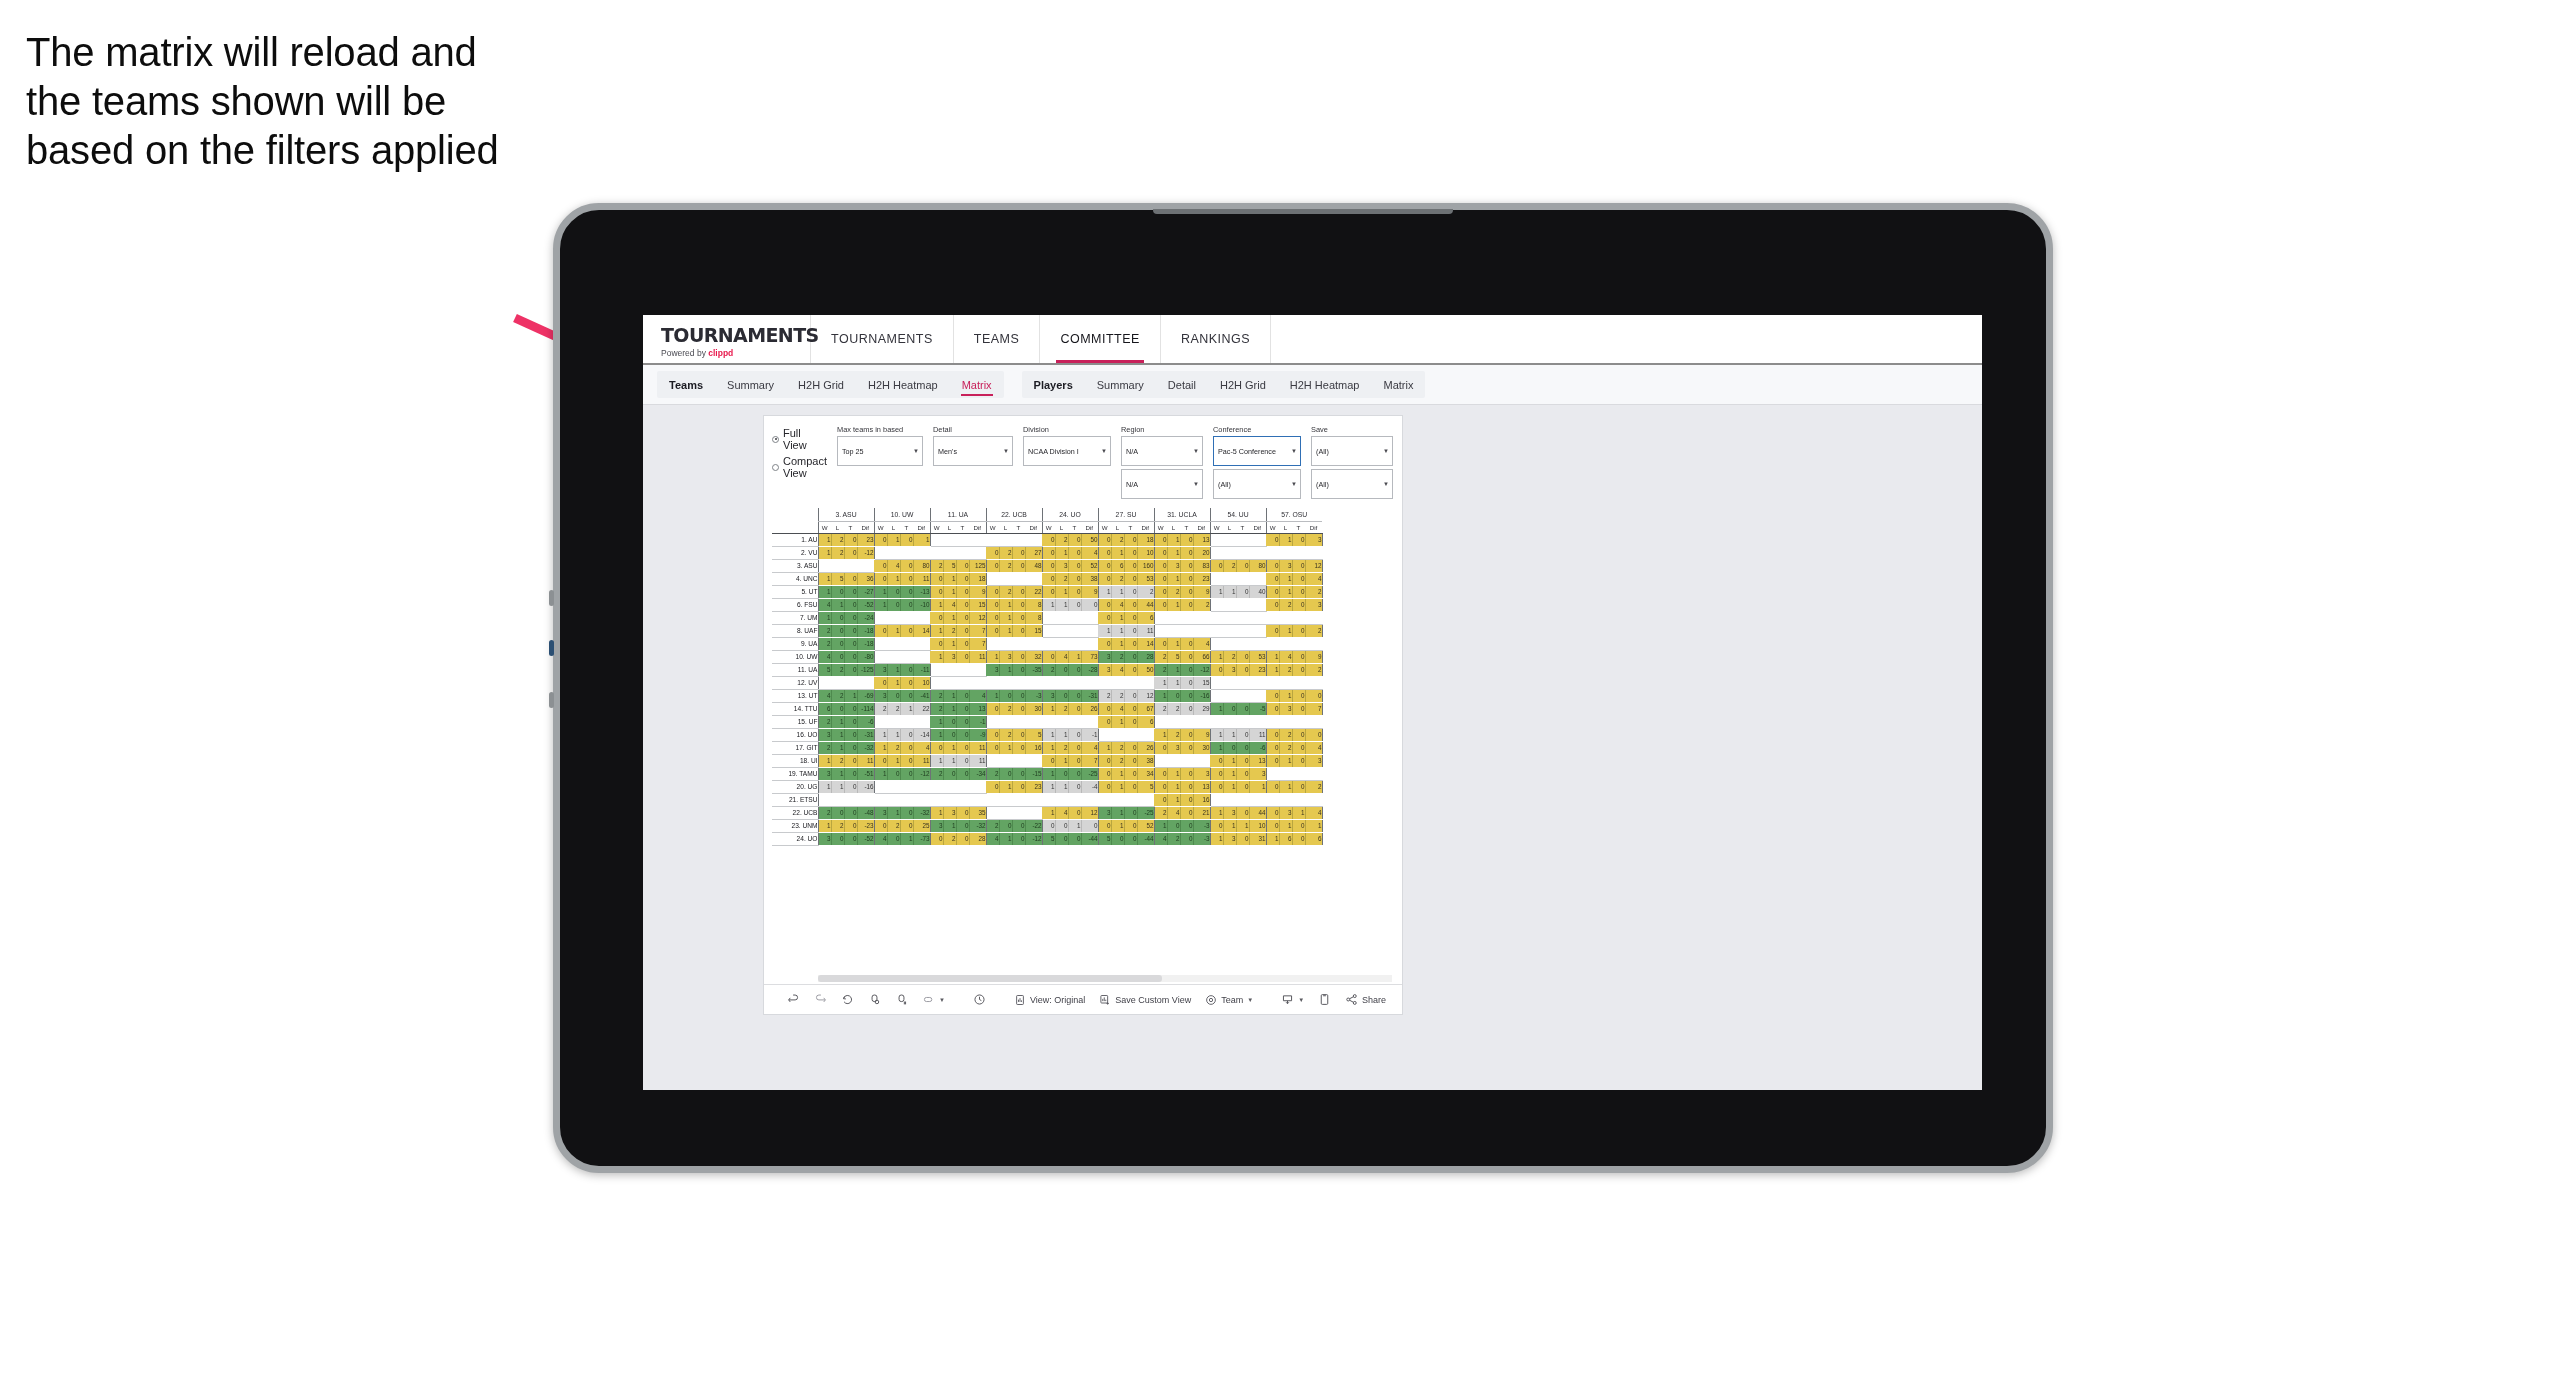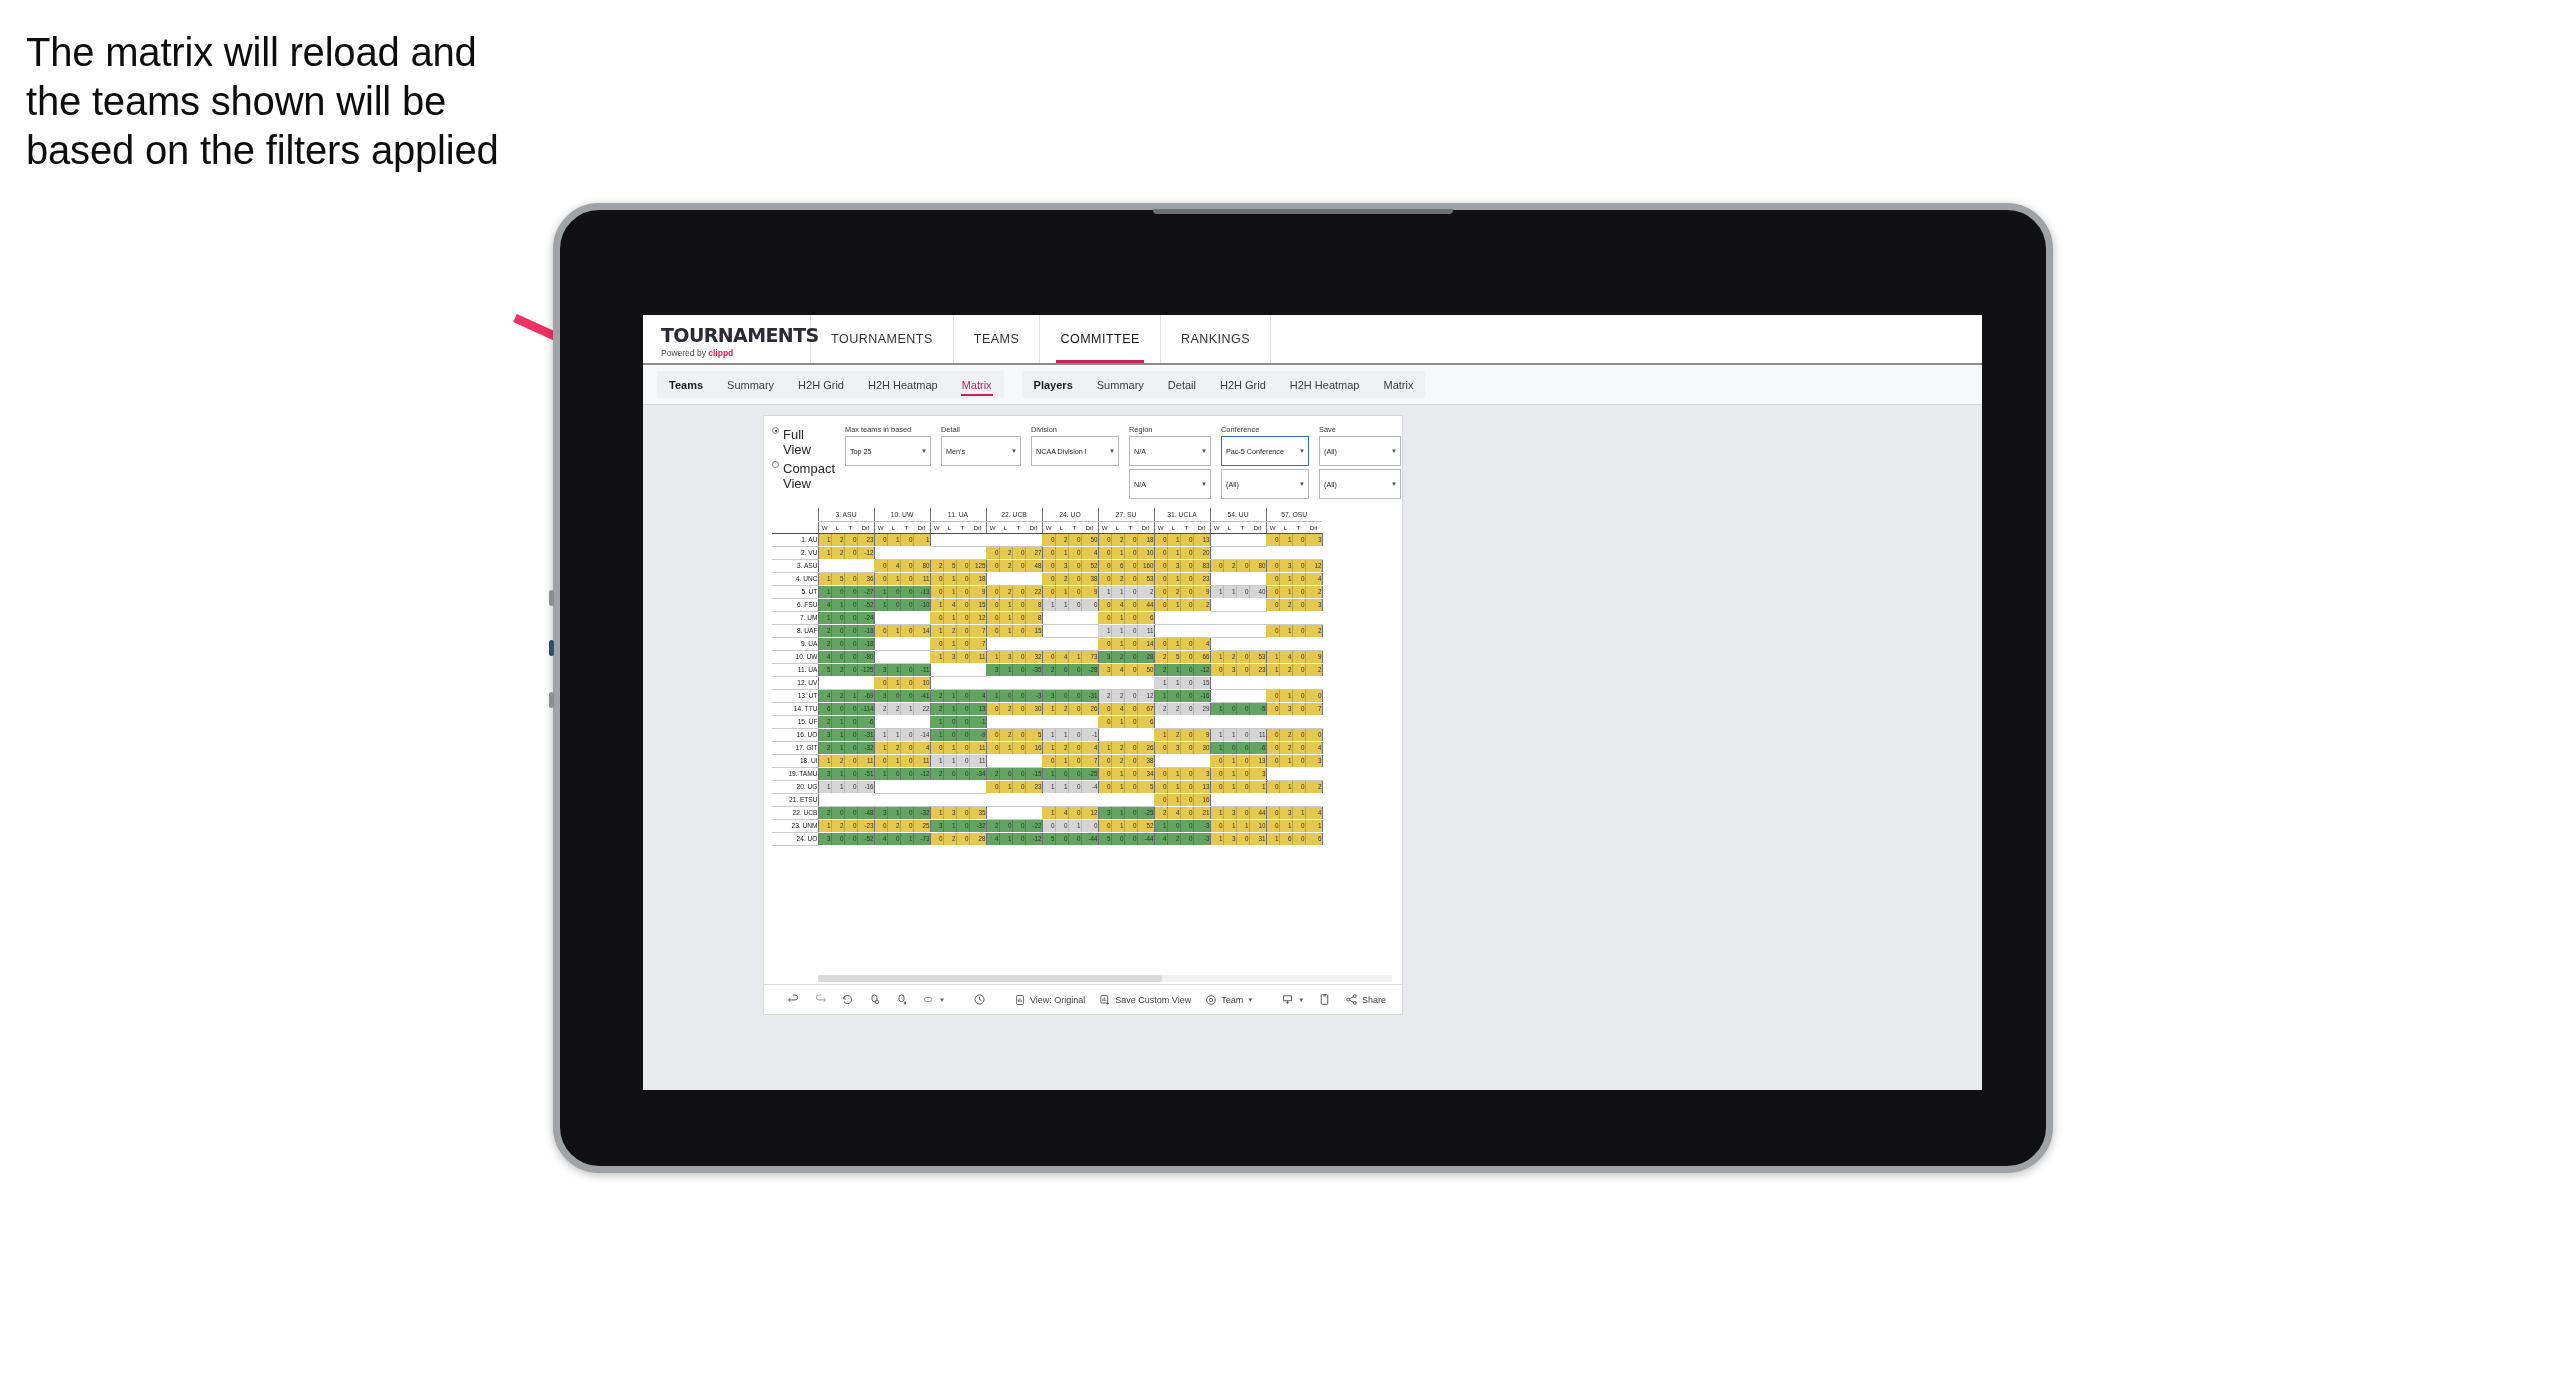--- a/index.html
+++ b/index.html
@@ -105,21 +105,21 @@
     width: 640px; height: 600px;
     background:#fff;
     border: 1px solid #d7d9dd;
     display:flex; flex-direction:column;
   }
 
   
   #filters { display:flex; padding: 9px 10px 6px 8px; gap: 0; }
   .fcol { margin-right: 10px; }
   .fcol.radio { width: 66px; padding-top:2px; }
-  .radio-row { display:flex; align-items:flex-start; font-size:13px; color:#26262b; margin-bottom:4px; }
+  .radio-row { display:flex; align-items:center; font-size:11px; color:#26262b; margin-bottom:4px; }
   .rdot {
     width:7px; height:7px; border:1px solid #7e8287; border-radius:50%;
     margin-right:4px; display:inline-block; position:relative; background:#fff; flex:none;
   }
   .rdot.on::after {
     content:""; position:absolute; left:1.5px; top:1.5px; width:2px; height:2px;
     border-radius:50%; background:#3c3c42;
   }
   .flabel { font-size:7.4px; color:#34343a; margin-bottom:2px; white-space:nowrap; }
   .fsel {

